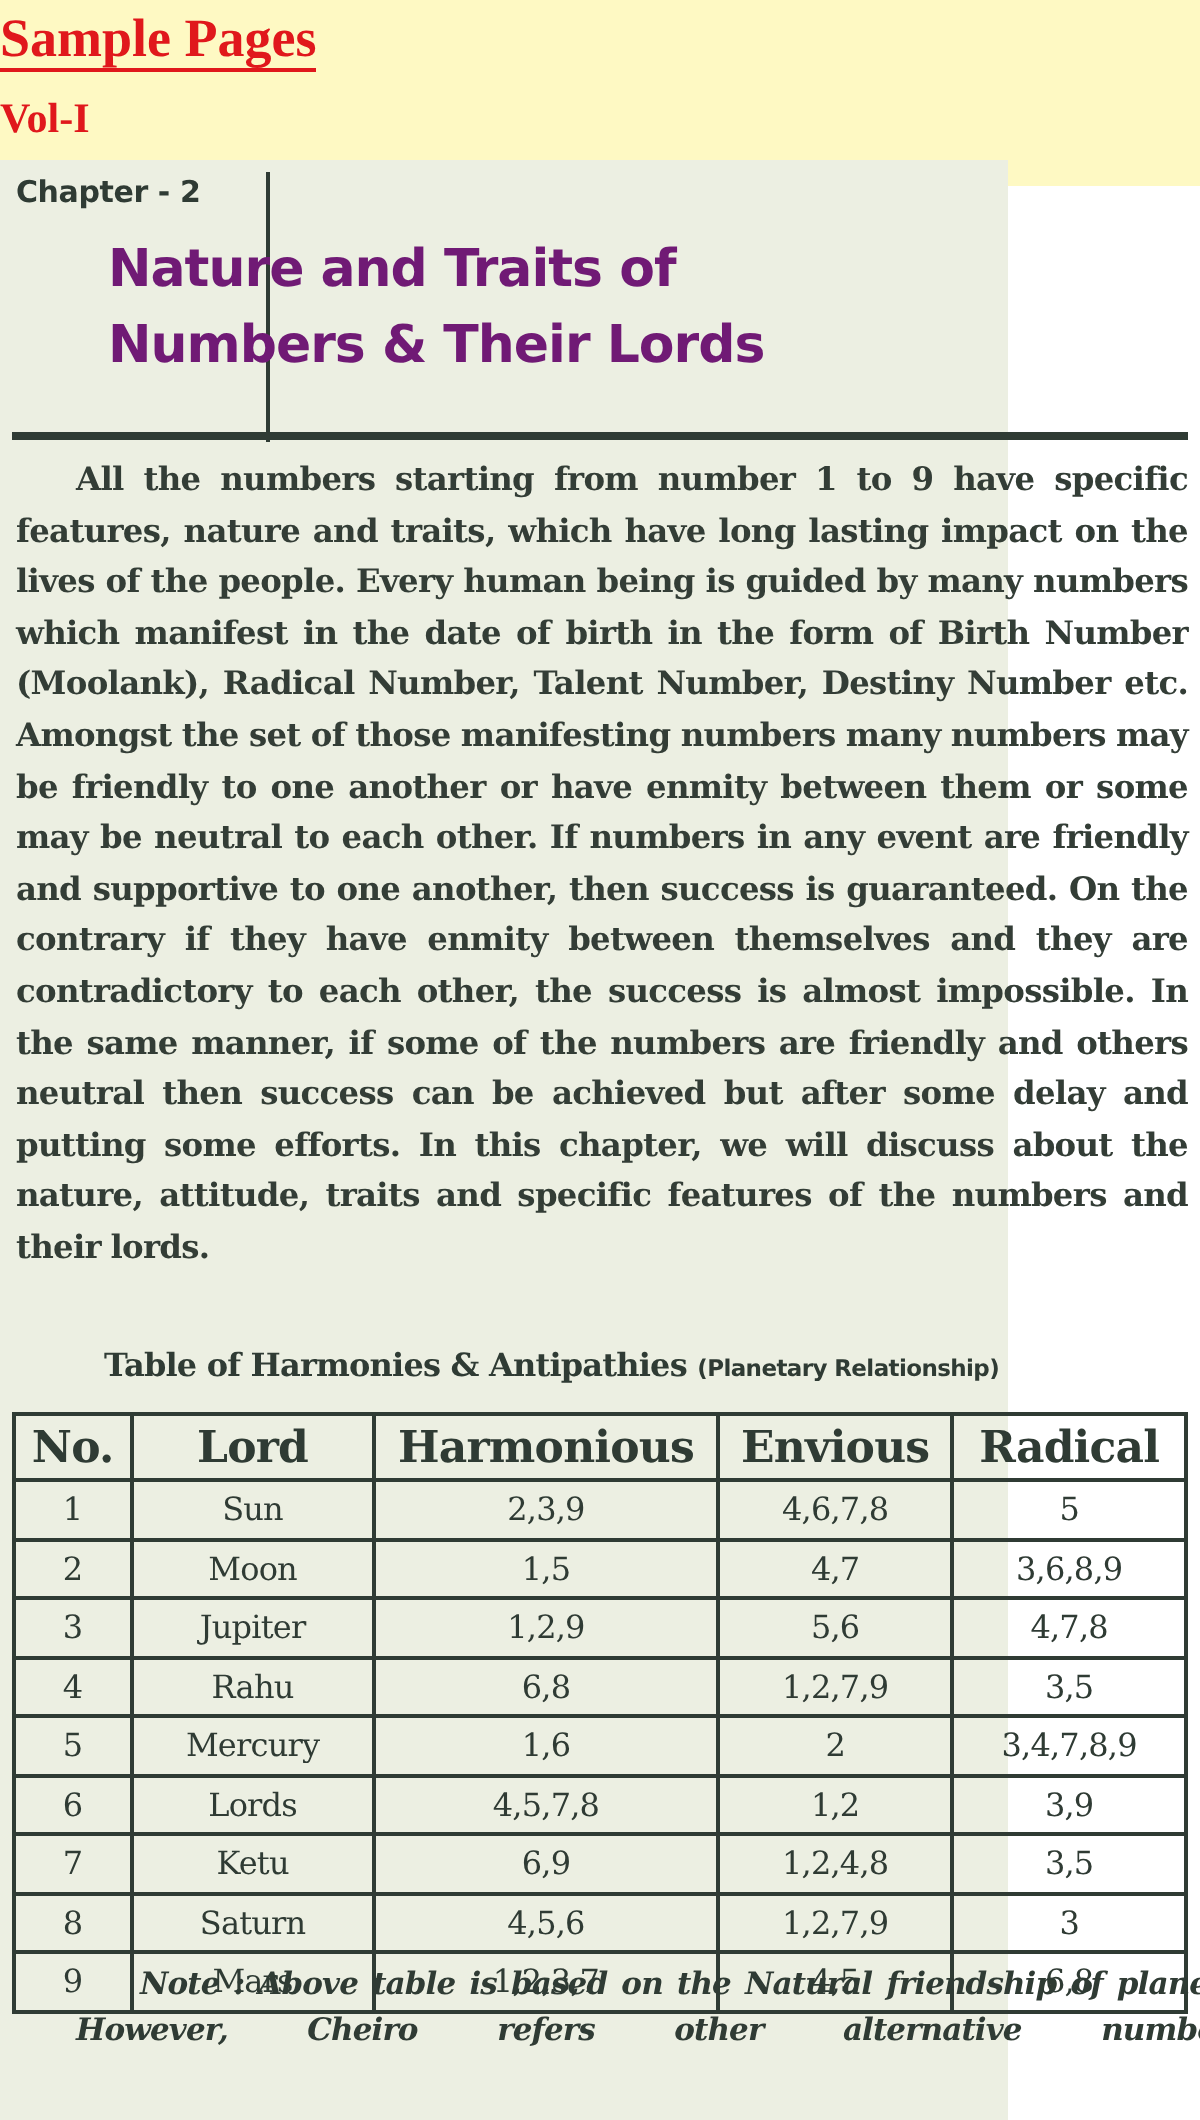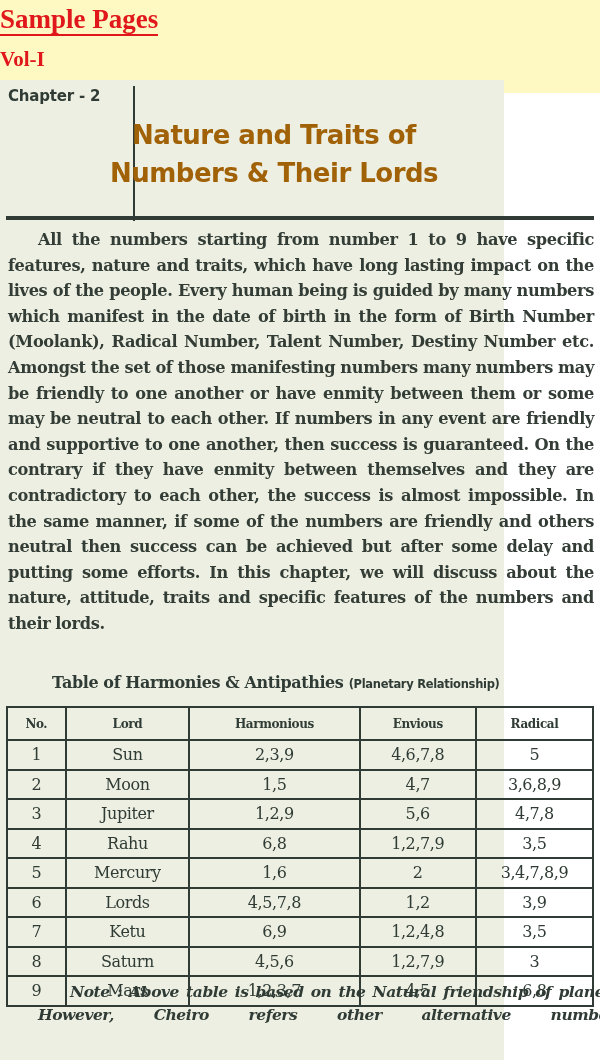--- a/index.html
+++ b/index.html
@@ -39,23 +39,23 @@
     .chapter-divider-v {
       position: absolute; left: 133px; top: 6px; width: 2px; height: 135px;
       background: #2f3b34;
     }
     .chapter-divider-h {
       position: absolute; left: 6px; top: 136px; width: 588px; height: 4px;
       background: #2f3b34;
     }
     .chapter-title {
       position: absolute; right: 10px; top: 36px; width: 440px;
-      text-align: center;
+      text-align: left;
       font-family: "DejaVu Sans", sans-serif; font-weight: bold;
-      font-size: 26px; line-height: 38px; color: #a16207;
+      font-size: 26px; line-height: 38px; color: #701a75;
       letter-spacing: -0.5px;
     }
     .body-text {
       position: absolute; left: 8px; top: 147px; width: 586px;
       font-family: "DejaVu Serif", serif;
       font-size: 16.2px; line-height: 25.6px; color: #333d36;
       text-align: justify; text-align-last: left;
       letter-spacing: -0.35px; word-spacing: -0.5px; font-weight: bold;
     }
     .body-text p { margin: 0; text-indent: 30px; }
@@ -70,21 +70,21 @@
     table.relations {
       position: absolute; left: 6px; top: 626px; width: 588px;
       border-collapse: collapse;
       font-family: "DejaVu Serif", serif; color: #2f3b34;
       font-size: 16px;
     }
     table.relations th, table.relations td {
       border: 2px solid #2f3b34; text-align: center; padding: 0;
       letter-spacing: -0.4px;
     }
-    table.relations th { font-weight: bold; height: 31px; font-size: 12px; }
+    table.relations th { font-weight: bold; height: 31px; font-size: 22px; }
     table.relations td { height: 27.5px; }
     .col-no { width: 58px; }
     .col-lord { width: 124px; margin-left: 14px; }
     .col-harm { width: 172px; }
     .col-env { width: 117px; }
     .col-pass { width: 117px; }
     .note {
       position: absolute; left: 8px; top: 900px; width: 586px;
       font-family: "DejaVu Serif", serif; font-weight: bold; font-style: italic;
       font-size: 15.5px; line-height: 23px; color: #2f3b34;

